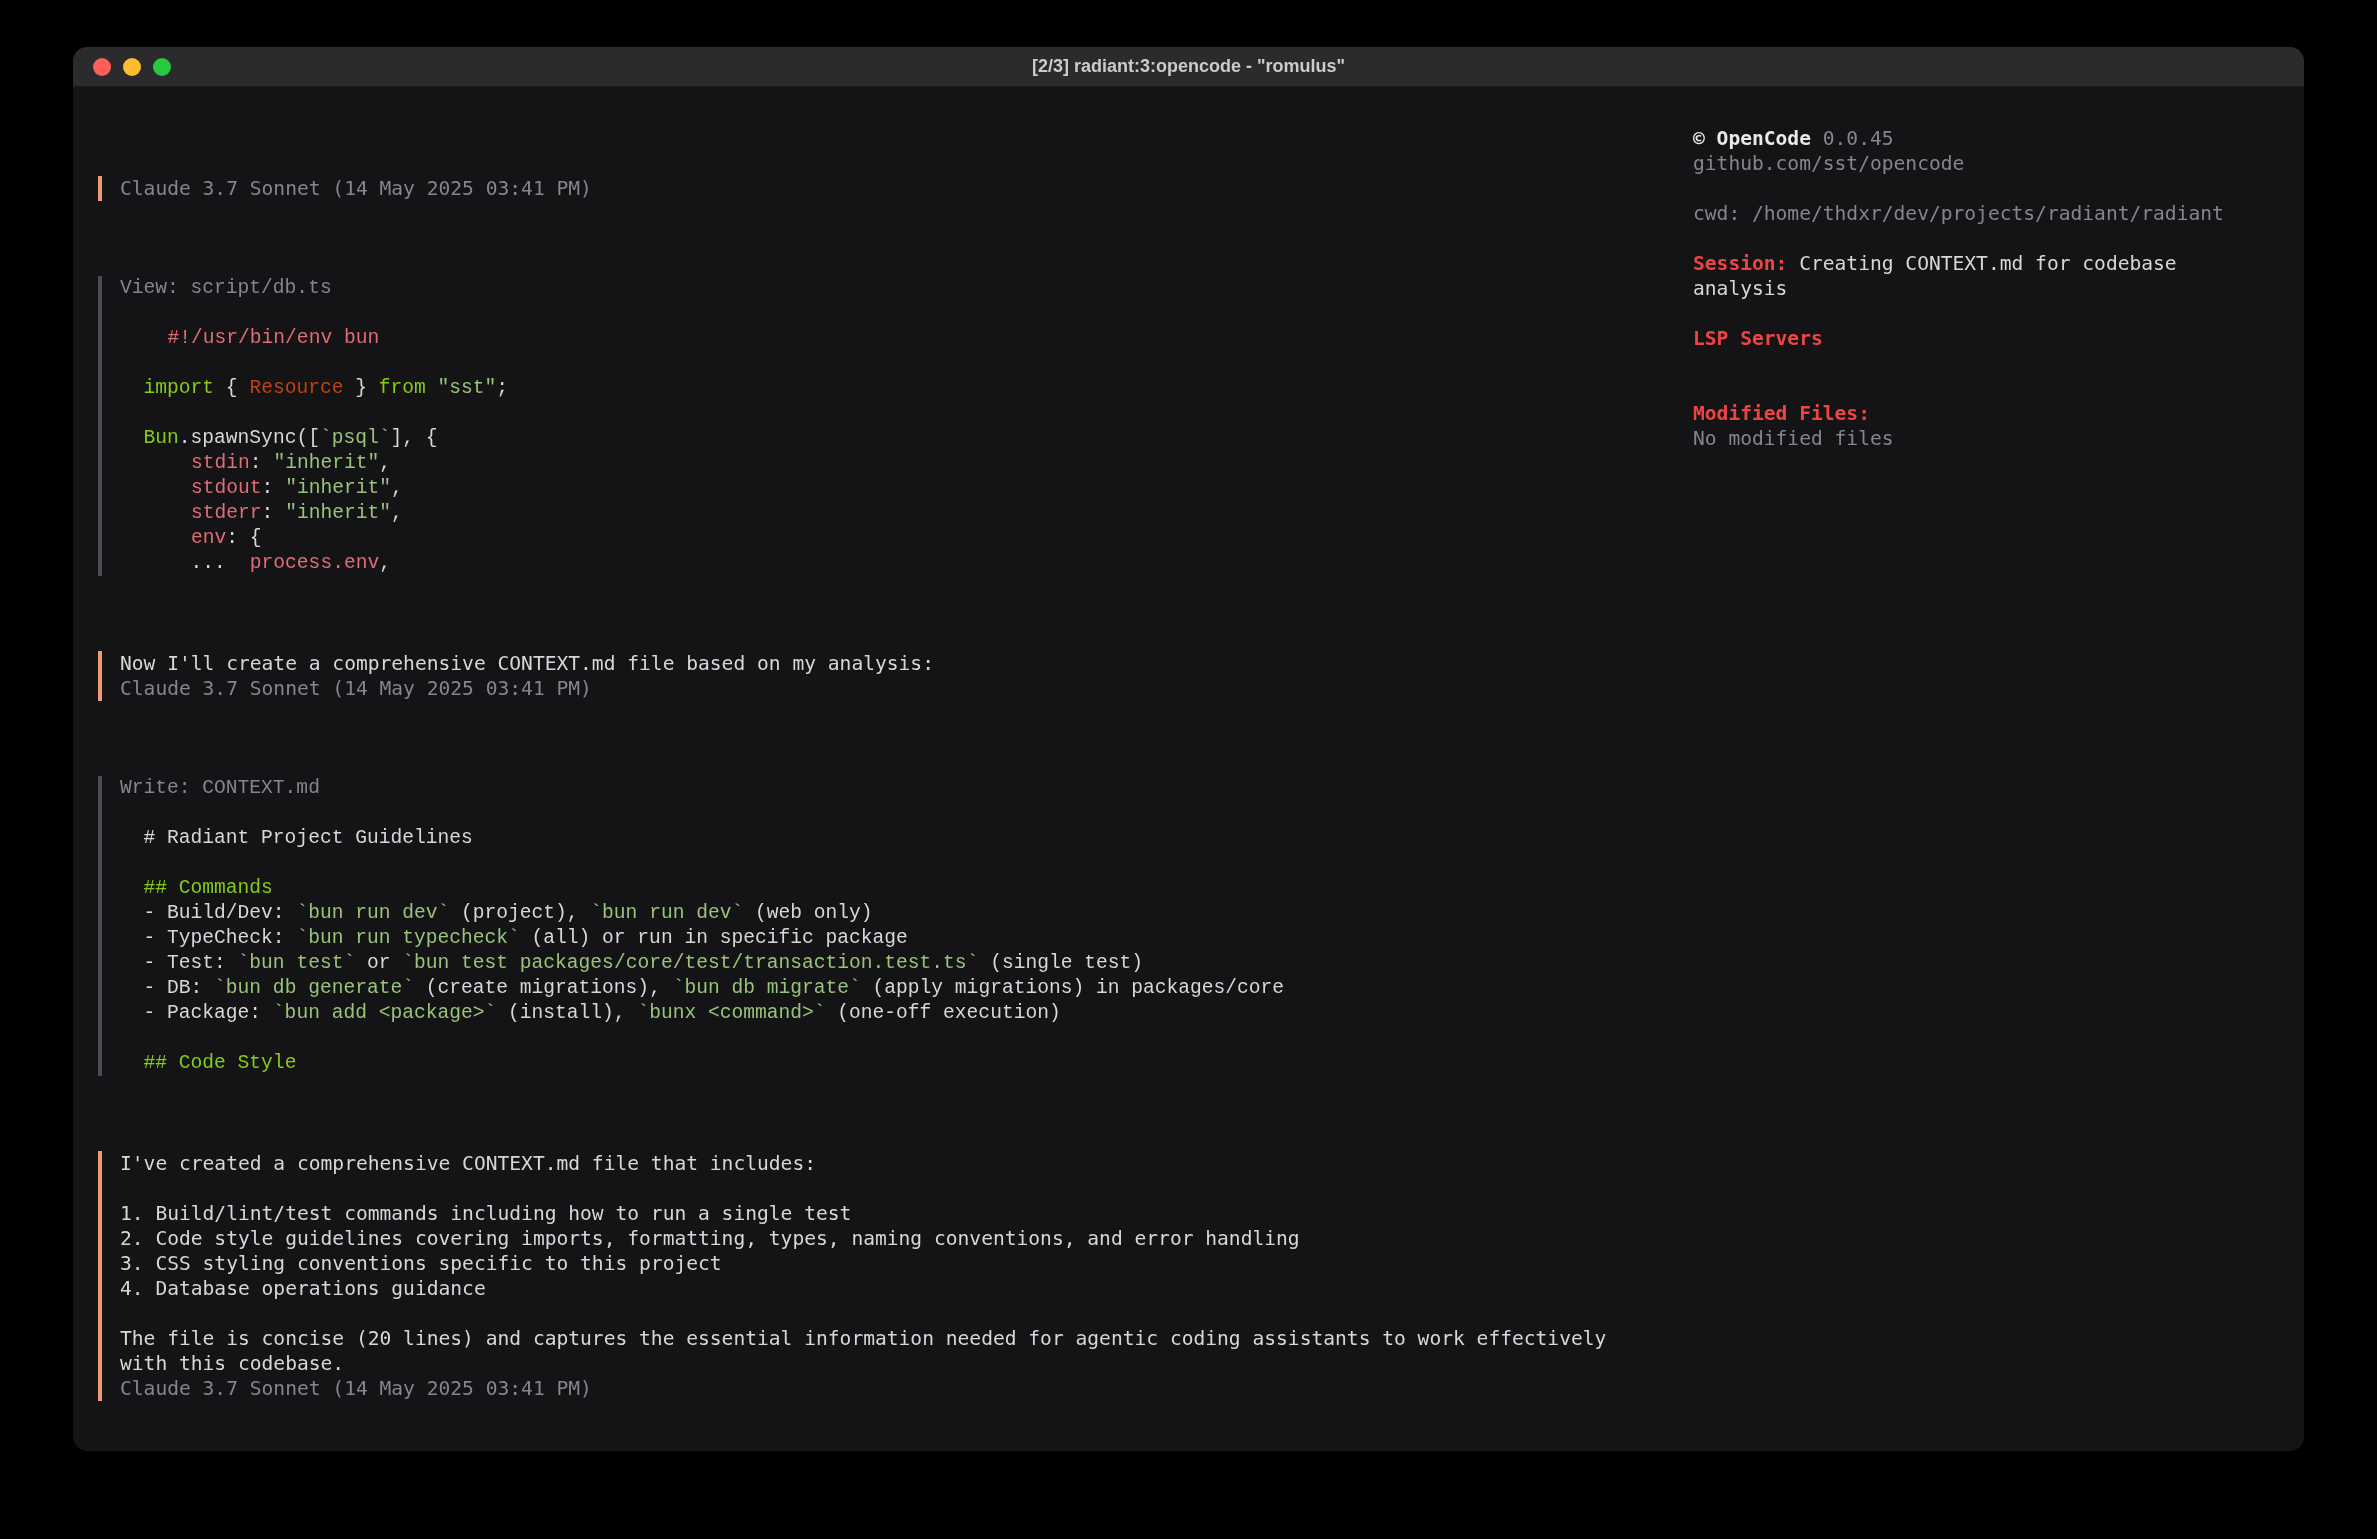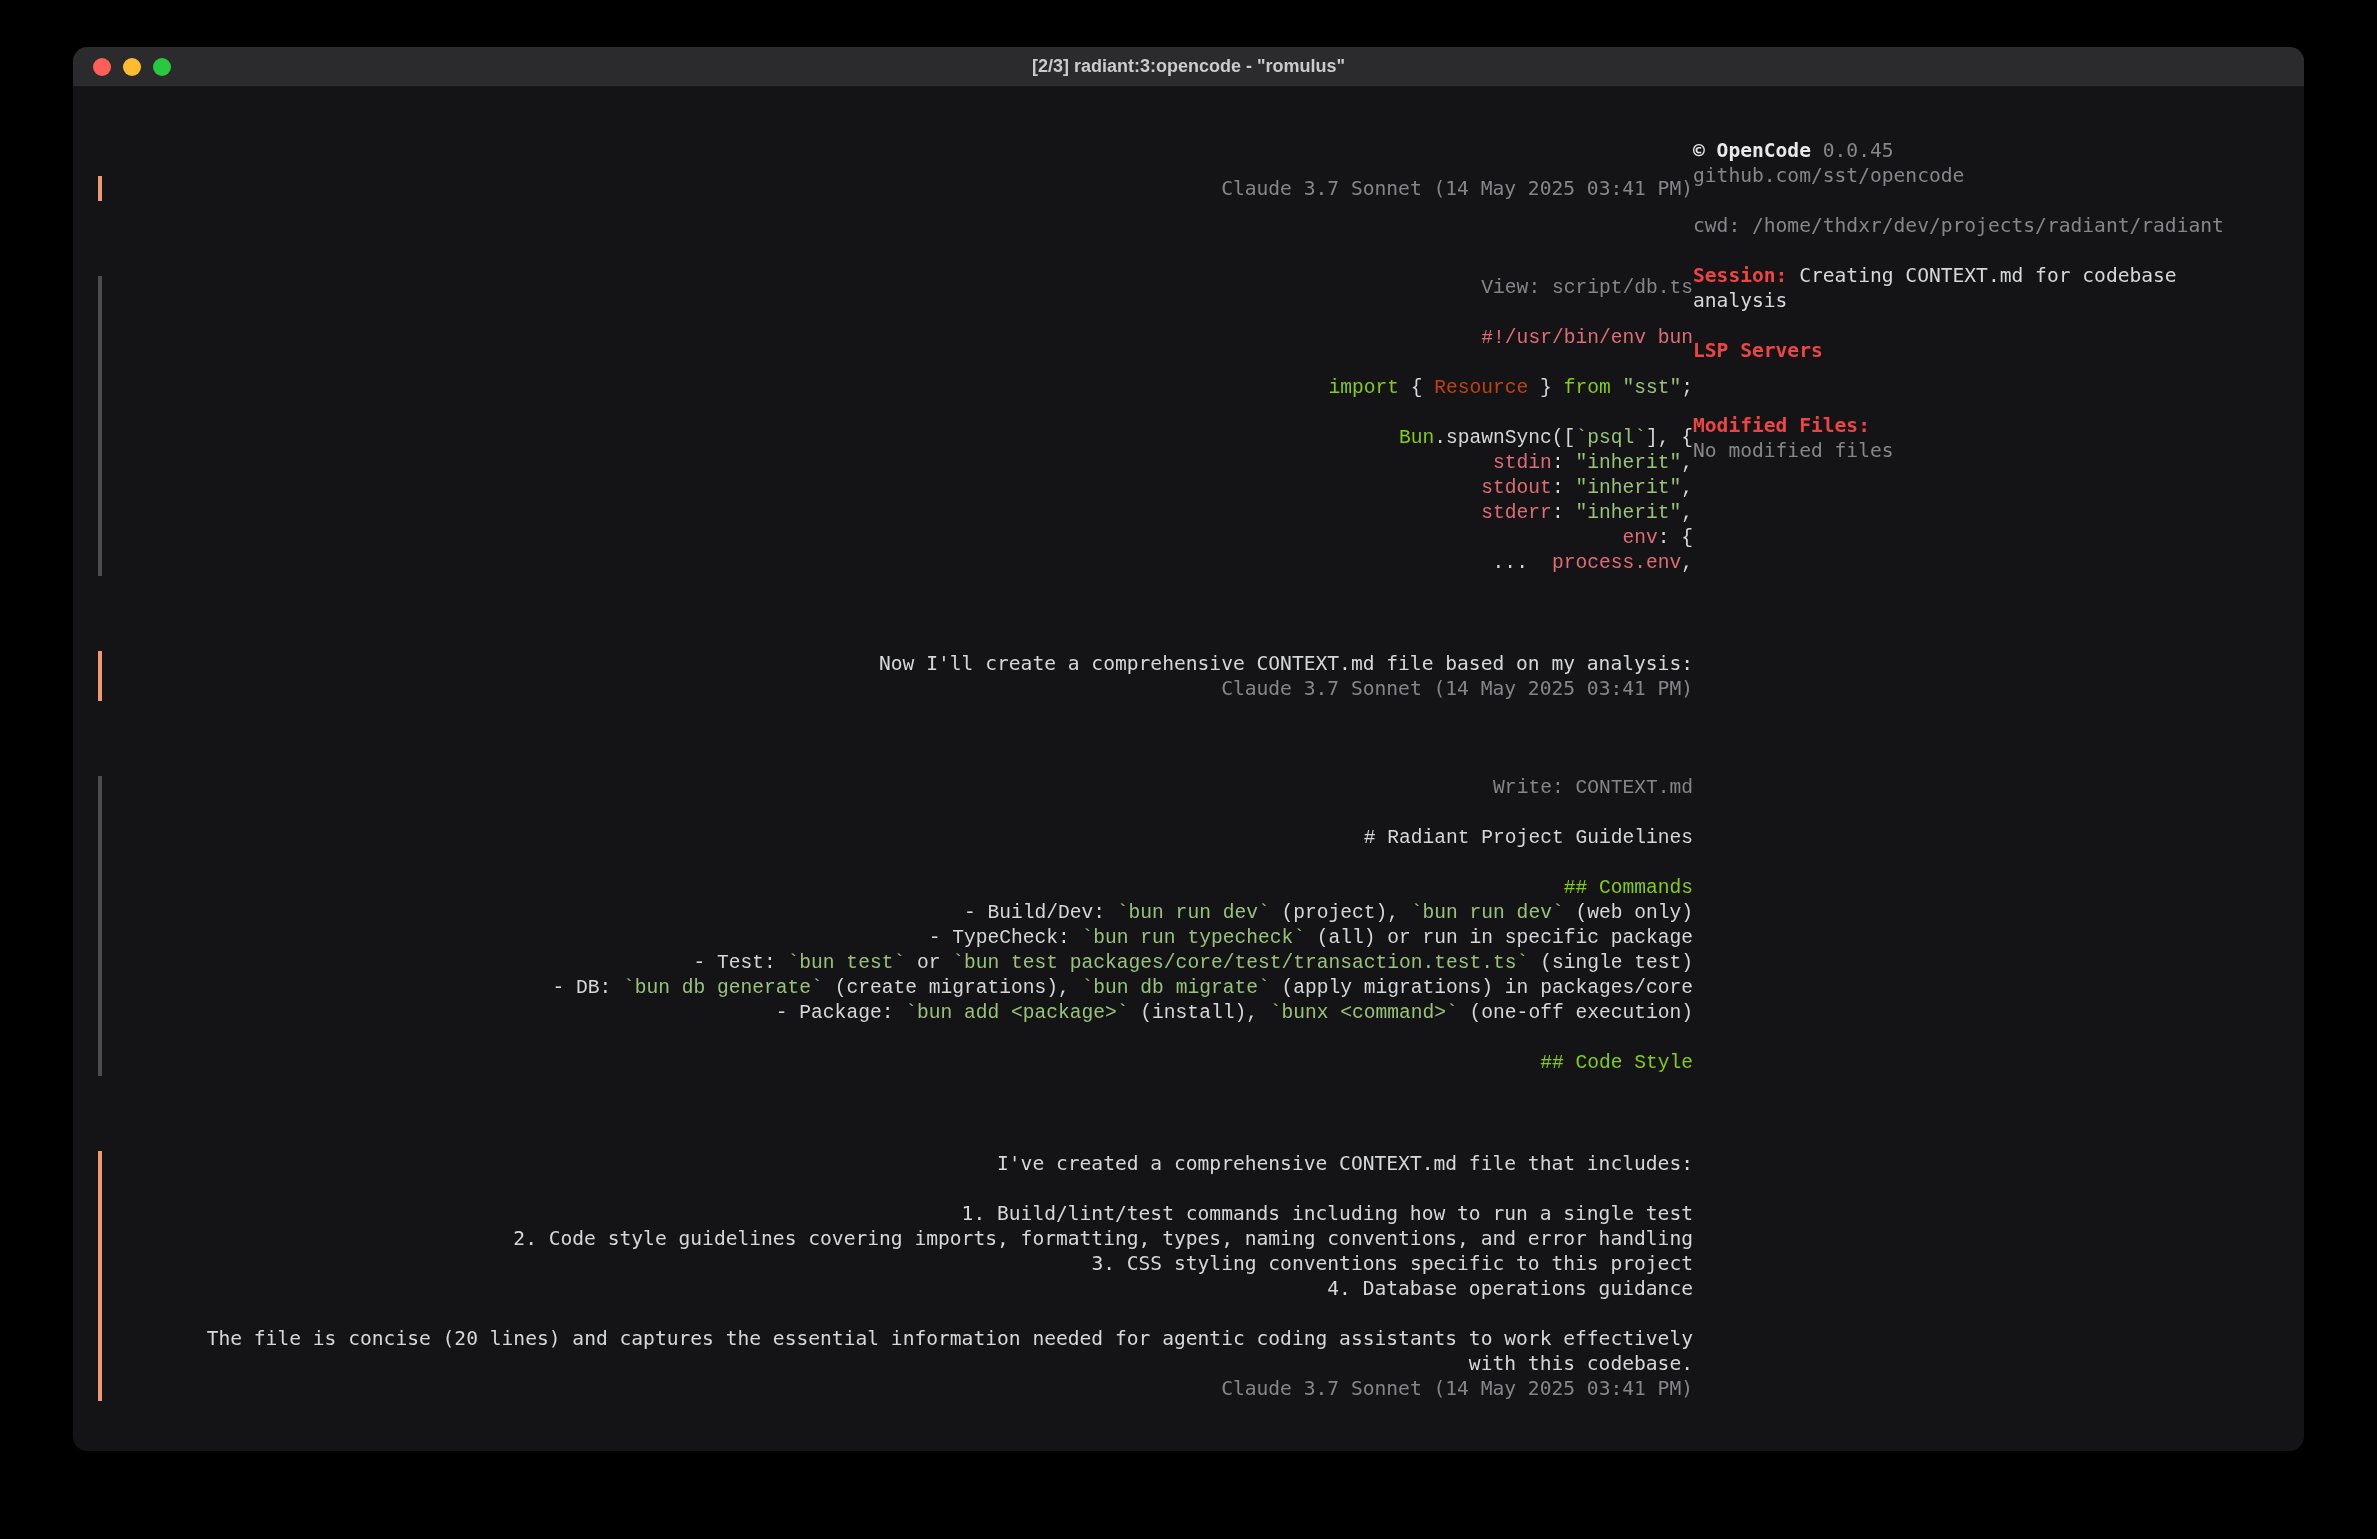--- a/index.html
+++ b/index.html
@@ -23,22 +23,22 @@
   .title { font-family:"Liberation Sans", sans-serif; font-size:18px; font-weight:700; color:#cbcbcd; }
 
   .terminal {
     height:calc(100% - 40px);
     display:flex; flex-direction:column;
     padding:39px 18px 25px 25px;
     font-size:19.6px; line-height:25px; color:#d6d7d9;
     white-space:pre;
   }
   .content-row { display:flex; }
-  .main { flex:1; min-width:0; overflow:hidden;text-align:right; }
-  .sidebar { width:593px; flex:none;margin-top:12px; }
+  .main { flex:1; min-width:0; overflow:hidden; }
+  .sidebar { width:593px; flex:none; }
 
   .block { border-left:4.6px solid #4b4c50; padding-left:18px; margin-bottom:25px; }
   .block.assistant { border-color:#f09a74; }
   .block.tool { border-color:#4b4c50;font-family:Liberation Mono, monospace; }
   .line { height:25px; }
 
   .tk-gray { color:#85868b; }
   .tk-red { color:#e06c75;margin-left:24px; }
   .tk-blue { color:#84cc16; }
   .tk-green { color:#98c379; }

